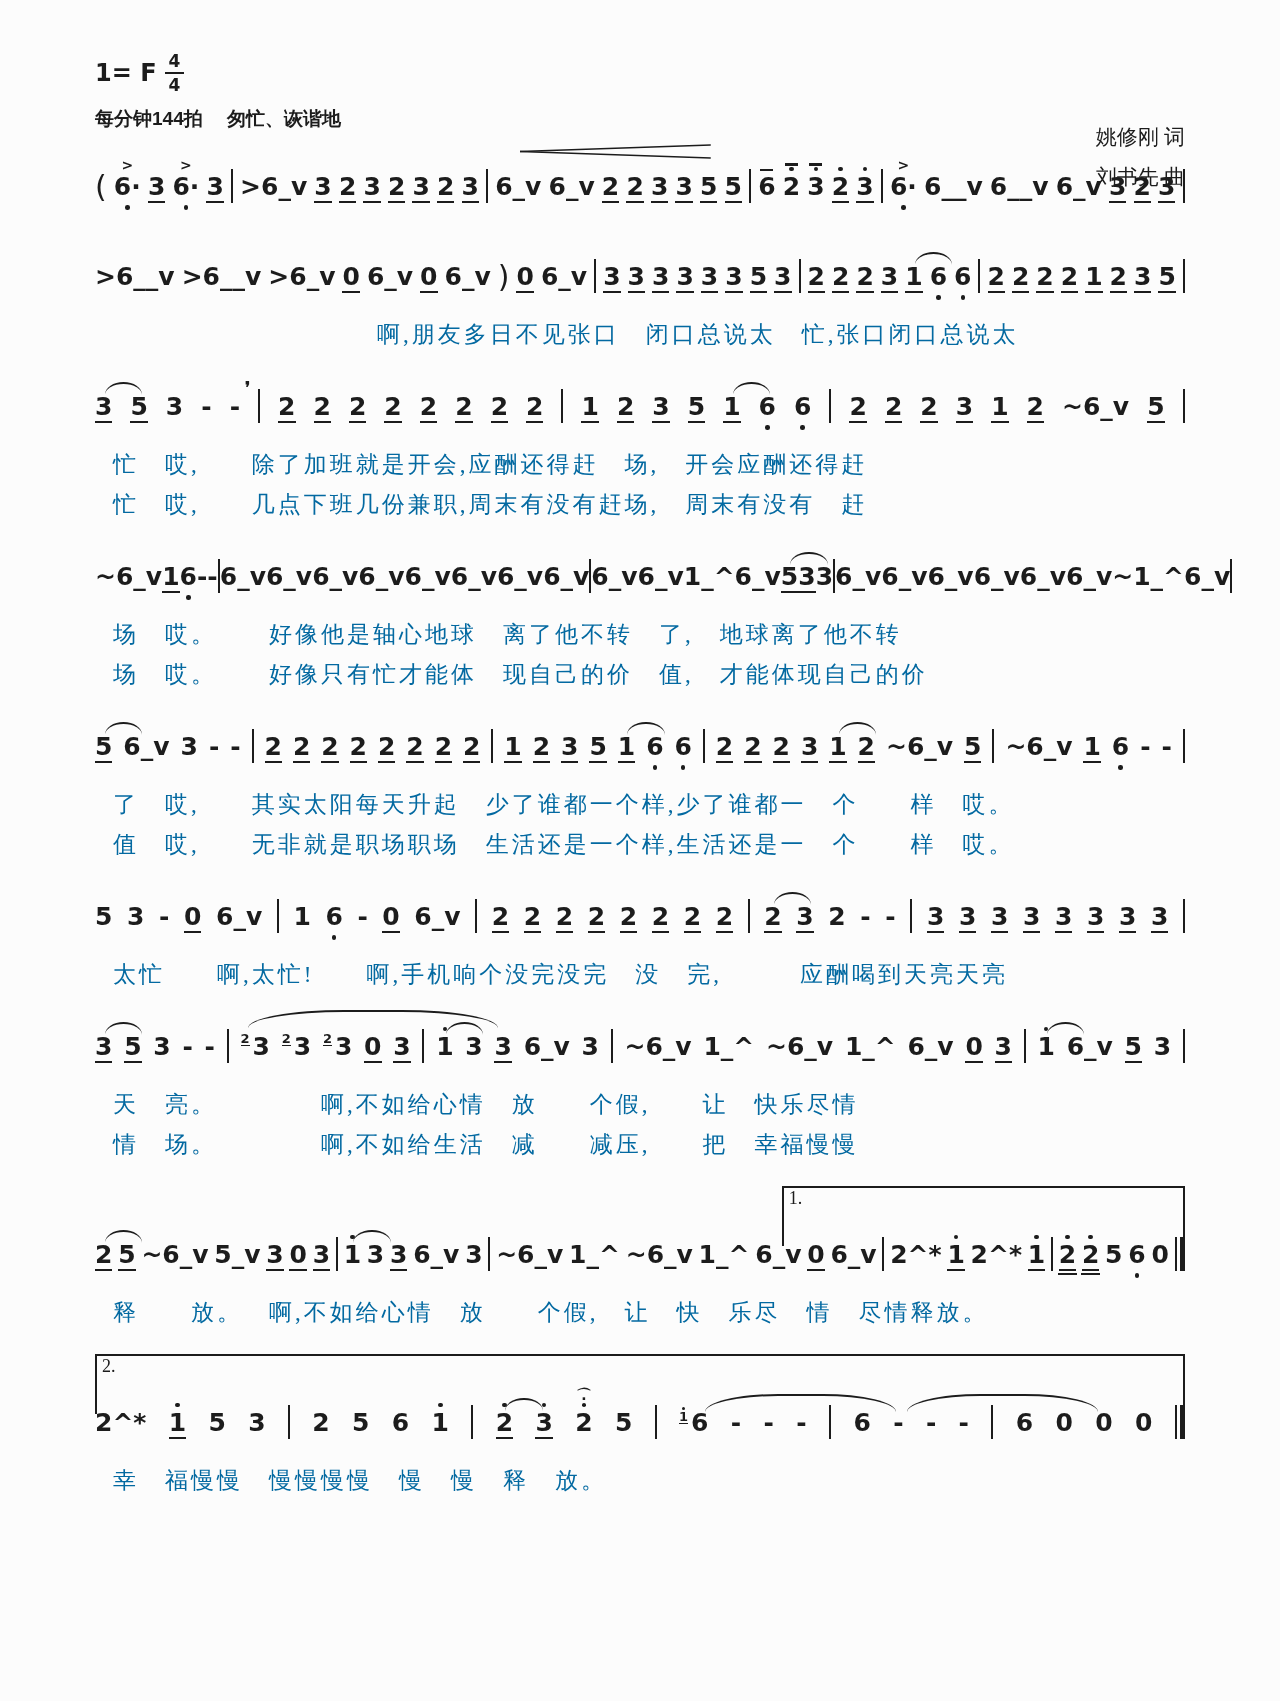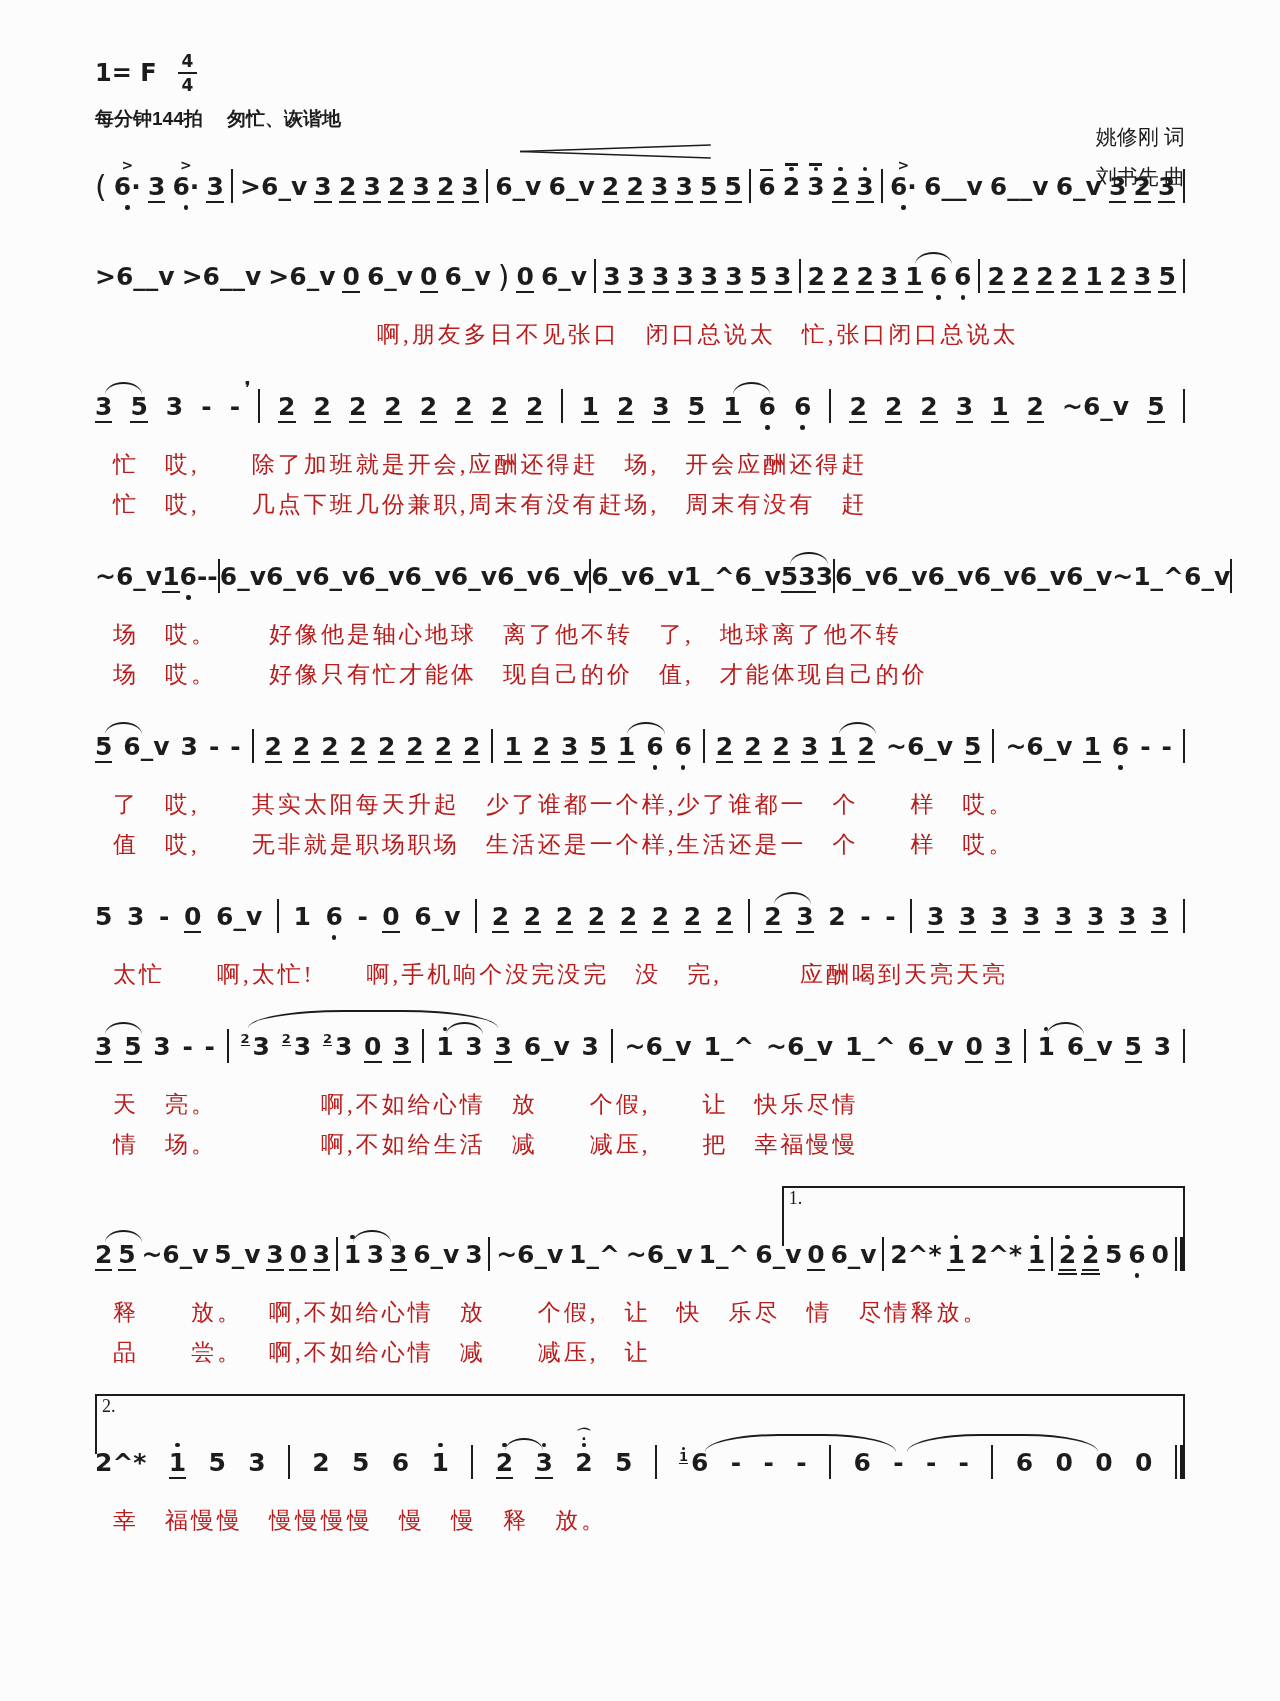--- a/index.html
+++ b/index.html
@@ -11,21 +11,21 @@
     font-family:"Liberation Serif",serif;
     overflow:hidden;
   }
   
   .hdr{position:relative;}
   .title{
     text-align:center;font-weight:700;font-size:56px;letter-spacing:2px;
     white-space:pre;margin-top:18px;font-family:"Liberation Serif",serif;
   }
   .keysig{
-    margin-top:26px;display:flex;align-items:center;gap:21px;
+    margin-top:26px;display:flex;align-items:center;gap:8px;
     font:700 24px "DejaVu Sans",sans-serif;
   }
   .frac{display:inline-flex;flex-direction:column;align-items:center;line-height:1;}
   .frac b{font:700 17px "DejaVu Sans",sans-serif;padding:1px 4px;}
   .frac b.num{border-bottom:2px solid #1c1c1c;}
   .tempo{margin-top:10px;font:700 19px "Liberation Sans",sans-serif;white-space:pre;}
   .credits{
     position:absolute;right:0;top:93px;text-align:left;
     font:400 21px "Liberation Serif",serif;line-height:40px;white-space:pre;
   }
@@ -55,21 +55,21 @@
     position:absolute;top:8px;left:55%;width:215%;height:11px;
     border-top:2px solid #1c1c1c;border-radius:100% 100% 0 0/200% 200% 0 0;
     pointer-events:none;
   }
   .breath{position:absolute;top:4px;right:-10px;font:700 16px "Liberation Serif",serif;}
   .grace{display:inline-flex;flex-direction:column;align-items:center;margin-right:3px;transform:translateY(-7px);}
   .grace b{font:700 13px "DejaVu Sans",sans-serif;line-height:12px;border-bottom:1.5px solid #1c1c1c;}
   .gdot{width:3px;height:3px;border-radius:50%;background:#1c1c1c;margin-bottom:1px;}
   .lyr{
     white-space:pre;font:400 23px "Liberation Serif",serif;letter-spacing:3px;
-    margin-top:9px;padding-left:18px;color:#b91c1c;
+    margin-top:9px;padding-left:18px;color:#0369a1;
   }
   .lyr.indent{padding-left:282px;}
   
   .hairpin{position:absolute;top:-10px;height:15px;}
   .hairpin line{stroke:#1c1c1c;stroke-width:1.6;vector-effect:non-scaling-stroke;}
   .bigslur,.tie{
     position:absolute;height:16px;border-top:2px solid #1c1c1c;
     border-radius:100% 100% 0 0/260% 260% 0 0;
   }
   .bigslur{top:-4px;}
@@ -2038,21 +2038,20 @@
         <span class="tok">
           <span class="nt"></span>
           <span class="nd">
             <i class="barline"></i>
             <i class="barline thick"></i>
           </span>
           <span class="nb"></span>
         </span>
       </div>
       <div class="lyr">释　　放。　啊,不如给心情　放　　个假,　让　快　乐尽　情　尽情释放。</div>
-      <div class="lyr">品　　尝。　啊,不如给心情　减　　减压,　让</div>
     </div>
     <div class="sys pad-volta">
       <div class="volta" style="left: 0px; right: 0px;"><span>2.</span></div>
       <div class="sysrow">
         <span class="tok">
           <span class="nt"></span>
           <span class="nd">2^*</span>
           <span class="nb"></span>
         </span>
         <span class="tok u1">

